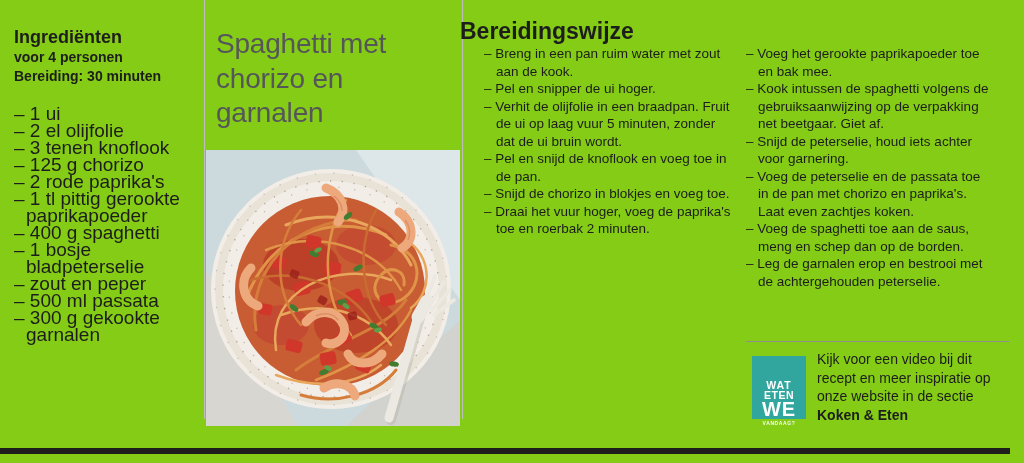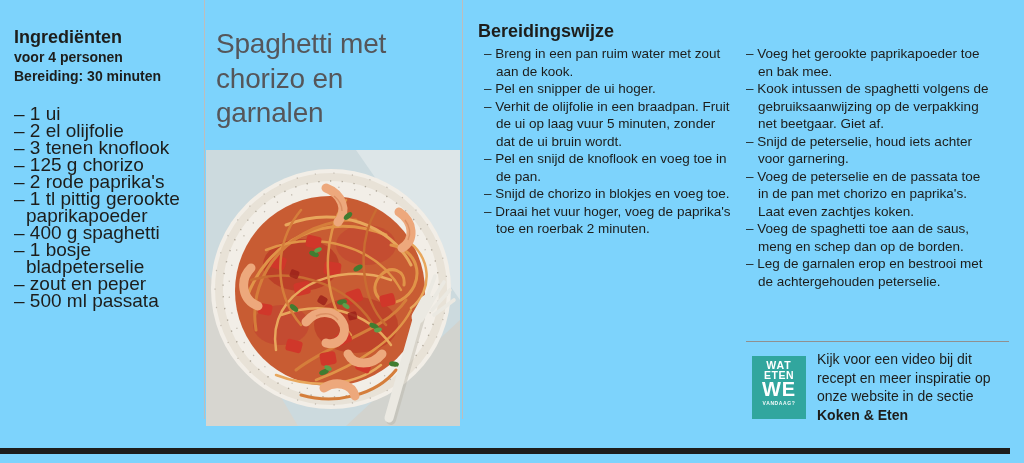--- a/index.html
+++ b/index.html
@@ -1,51 +1,51 @@
 <!DOCTYPE html>
 <html style="--teal: #31a69e; --bar: #1d1d1b; --divider: #bdbdbd; --text: #1d1d1b; --titlegray: #55565a;"><head>
 <meta charset="utf-8">
 <style>
   :root{
     --teal:#31a69e; --bar:#1d1d1b; --divider:#bdbdbd;
     --text:#1d1d1b; --titlegray:#55565a;
   }
   html,body{margin:0;padding:0;background:#fff;}
   .page{
-    position:relative;width:1024px;height:463px;background:#7dd3fc;
+    position:relative;width:1024px;height:463px;background:#84cc16;
     font-family:"Liberation Sans","DejaVu Sans",sans-serif;color:var(--text);
     overflow:hidden;
   }
   
   .ingredients{position:absolute;left:14px;top:26px;width:186px;}
   .ingredients h2{margin:0;font-size:18px;line-height:22px;font-weight:700;color:var(--text);}
   .ingredients .sub{font-size:14px;line-height:18.5px;font-weight:700;}
   .ing-list{list-style:none;margin:20px 0 0 0;padding:0;font-size:19px;line-height:17px;}
   .ing-list li{white-space:pre-line;padding-left:12px;text-indent:-12px;}
   
   .vdiv{position:absolute;top:0;width:1px;height:419px;background:var(--divider);}
   .vdiv.d1{left:204px;} .vdiv.d2{left:462px;}
   
   .recipe-title{
     position:absolute;left:216px;top:27px;width:240px;margin:0;
     font-size:28px;line-height:34.5px;font-weight:400;letter-spacing:-0.2px;
     color:var(--titlegray);white-space:pre-line;
   }
   .photo{position:absolute;left:206px;top:150px;width:254px;height:276px;}
   
-  .method-title{position:absolute;left:478px;top:20px;margin:0;font-size:18px;line-height:22px;font-weight:700;}
+  .method-title{position:absolute;left:460px;top:20px;margin:0;font-size:23px;line-height:22px;font-weight:700;}
   .steps{list-style:none;margin:0;padding:0;position:absolute;font-size:13.5px;line-height:17.5px;}
   .steps li{white-space:pre-line;padding-left:12px;text-indent:-12px;}
   .steps.c1{left:484px;top:45px;width:266px;}
   .steps.c2{left:746px;top:45px;width:270px;}
   
   .promo-rule{position:absolute;left:746px;top:341px;width:263px;height:1px;background:#909090;}
   .promo-logo{
     position:absolute;left:752px;top:356px;width:54px;height:63px;background:var(--teal);
-    color:#fff;text-align:center;font-weight:700;box-sizing:border-box;padding-top:4px;
+    color:#fff;text-align:center;font-weight:700;box-sizing:border-box;padding-top:24px;
   }
   .promo-logo .l1{display:block;font-size:10.5px;line-height:10px;letter-spacing:1px;}
   .promo-logo .l2{display:block;font-size:10.5px;line-height:10px;letter-spacing:0.5px;}
   .promo-logo .l3{display:block;font-size:20px;line-height:19px;letter-spacing:1px;}
   .promo-logo .l4{display:block;font-size:5px;line-height:8px;letter-spacing:0.6px;opacity:.95;}
   .promo-text{position:absolute;left:817px;top:350px;width:206px;font-size:14px;line-height:18.6px;}
   .promo-text .lines{white-space:pre-line;}
   .promo-text .section{font-weight:700;}
   
   .bottom-bar{position:absolute;left:0;top:448px;width:1010px;height:6px;background:var(--bar);}
@@ -64,20 +64,21 @@
         <li>– 2 el olijfolie</li>
         <li>– 3 tenen knoflook</li>
         <li>– 125 g chorizo</li>
         <li>– 2 rode paprika's</li>
         <li>– 1 tl pittig gerookte
 paprikapoeder</li>
         <li>– 400 g spaghetti</li>
         <li>– 1 bosje bladpeterselie</li>
         <li>– zout en peper</li>
         <li>– 500 ml passata</li>
+        <li>– 300 g gekookte garnalen</li>
       </ul>
   </section>
 
   <div class="vdiv d1"></div>
 
   <h1 class="recipe-title">Spaghetti met
 chorizo en
 garnalen</h1>
 
   <svg class="photo" viewBox="0 0 254 276" aria-hidden="true">

